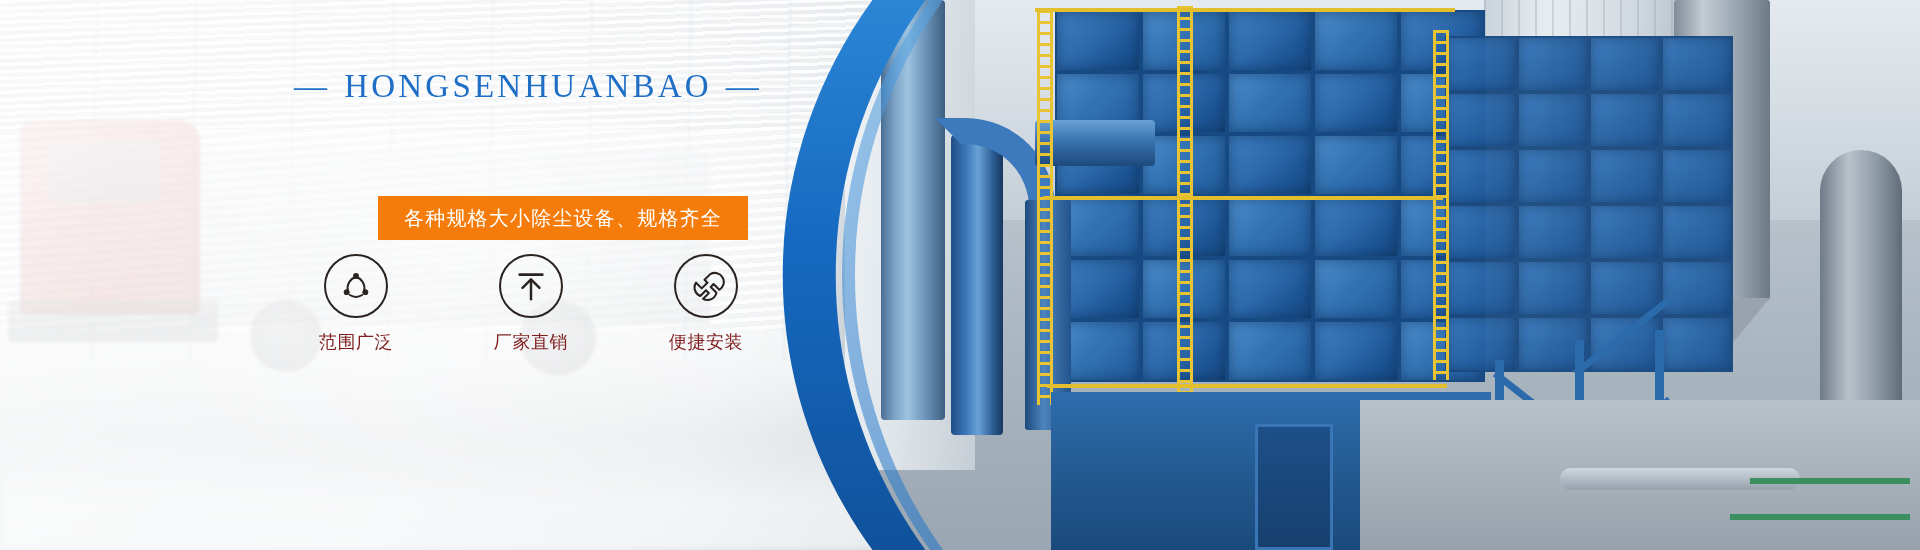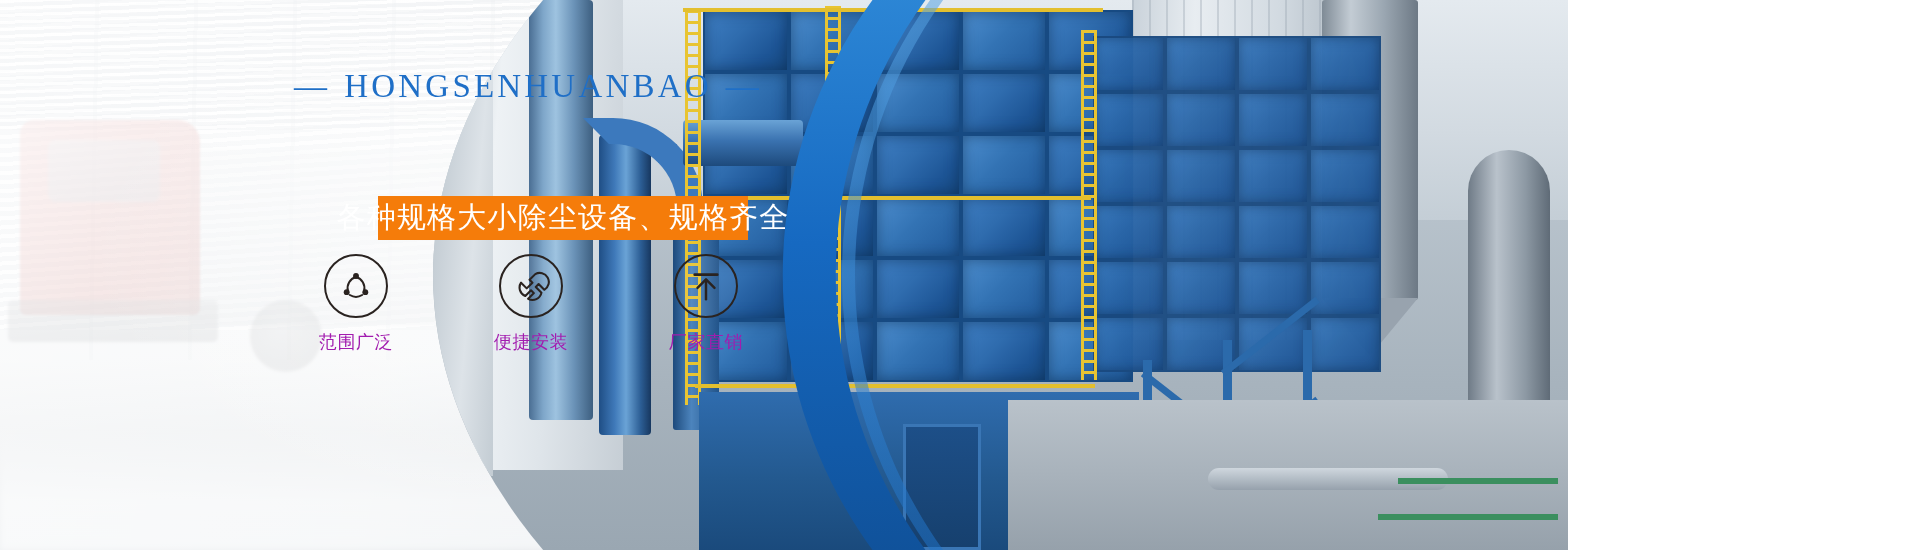--- a/index.html
+++ b/index.html
@@ -4,21 +4,21 @@
 <style>
   * { margin:0; padding:0; box-sizing:border-box; }
   html,body { background:#fff; }
   body {
     font-family:"Liberation Sans", "DejaVu Sans", sans-serif;
     width:1920px; height:550px; overflow:hidden;
   }
 
   .banner {
     position:relative;
-    width:1568px; height:550px;
+    width:1920px; height:550px;
     overflow:hidden;
     background:#eef1f4;
   }
 
   
   .bg-left {
     position:absolute; left:0; top:0; width:1100px; height:550px;
     background:
       linear-gradient(180deg, #f7f8f9 0%, #eceff2 45%, #e3e7ea 75%, #d8dce0 100%);
     overflow:hidden;
@@ -284,36 +284,36 @@
     white-space:nowrap;
   }
 
   .orange-bar {
     position:absolute; left:378px; top:196px;
     width:370px; height:44px;
     background:#f57c0a;
     display:flex; align-items:center; justify-content:center;
   }
   .orange-bar span {
-    color:#ffffff; font-size:29px; letter-spacing:1.2px; white-space:nowrap;
+    color:#ffffff; font-size:20px; letter-spacing:1.2px; white-space:nowrap;
   }
 
   .features {
     position:absolute; left:306px; top:254px; width:450px;
     display:flex; justify-content:space-between;
   }
   .feature { width:100px; text-align:center; }
   .circle {
     width:64px; height:64px; margin:0 auto;
     border:2px solid #2a2320; border-radius:50%;
     display:flex; align-items:center; justify-content:center;
     background:rgba(255,255,255,0.06);
   }
   .feature-label {
-    margin-top:12px; font-size:18px; color:#a21caf; letter-spacing:.6px;
+    margin-top:12px; font-size:18px; color:#7f1d1d; letter-spacing:.6px;
     white-space:nowrap;
   }
 
   .tagline {
     position:absolute; left:0; top:372px; width:1056px;
     text-align:center;
     font-size:31px; letter-spacing:1.6px;
     color:#1760ae;
     white-space:nowrap;
   }
@@ -507,40 +507,40 @@
             <circle cx="10.2" cy="26.5" r="3.1" fill="#2a2320"></circle>
             <circle cx="29.8" cy="26.5" r="3.1" fill="#2a2320"></circle>
           </svg>
         </div>
         <div class="feature-label">范围广泛</div>
       </div>
 
 
       <div class="feature">
         <div class="circle">
+          <svg width="34" height="34" viewBox="0 0 36 36">
+            <line x1="6" y1="6" x2="30" y2="6" stroke="#2a2320" stroke-width="2.8" stroke-linecap="round"></line>
+            <line x1="18" y1="32" x2="18" y2="12" stroke="#2a2320" stroke-width="2.6" stroke-linecap="round"></line>
+            <polyline points="9,20 18,11 27,20" fill="none" stroke="#2a2320" stroke-width="2.6" stroke-linecap="round" stroke-linejoin="round"></polyline>
+          </svg>
+        </div>
+        <div class="feature-label">厂家直销</div>
+      </div>
+
+      <div class="feature">
+        <div class="circle">
           <svg width="38" height="38" viewBox="0 0 40 40">
             <path d="M24.5 7.5 L18.5 13.5 L21.5 16.5 L15.5 22.5 L9.5 16.5
                      A9.5 9.5 0 0 0 14 30.5
                      L20 24.5 L23 27.5 L17 33.5
                      A9.5 9.5 0 0 0 31 27
                      L25 21 L28 18 L34 24
                      A9.5 9.5 0 0 0 24.5 7.5 Z" fill="none" stroke="#2a2320" stroke-width="2.2" stroke-linejoin="round" stroke-linecap="round"></path>
           </svg>
         </div>
         <div class="feature-label">便捷安装</div>
       </div>
 
-      <div class="feature">
-        <div class="circle">
-          <svg width="34" height="34" viewBox="0 0 36 36">
-            <line x1="6" y1="6" x2="30" y2="6" stroke="#2a2320" stroke-width="2.8" stroke-linecap="round"></line>
-            <line x1="18" y1="32" x2="18" y2="12" stroke="#2a2320" stroke-width="2.6" stroke-linecap="round"></line>
-            <polyline points="9,20 18,11 27,20" fill="none" stroke="#2a2320" stroke-width="2.6" stroke-linecap="round" stroke-linejoin="round"></polyline>
-          </svg>
-        </div>
-        <div class="feature-label">厂家直销</div>
-      </div>
-
     </div>
 
 
   </div>
 </div>
 
 </body></html>

